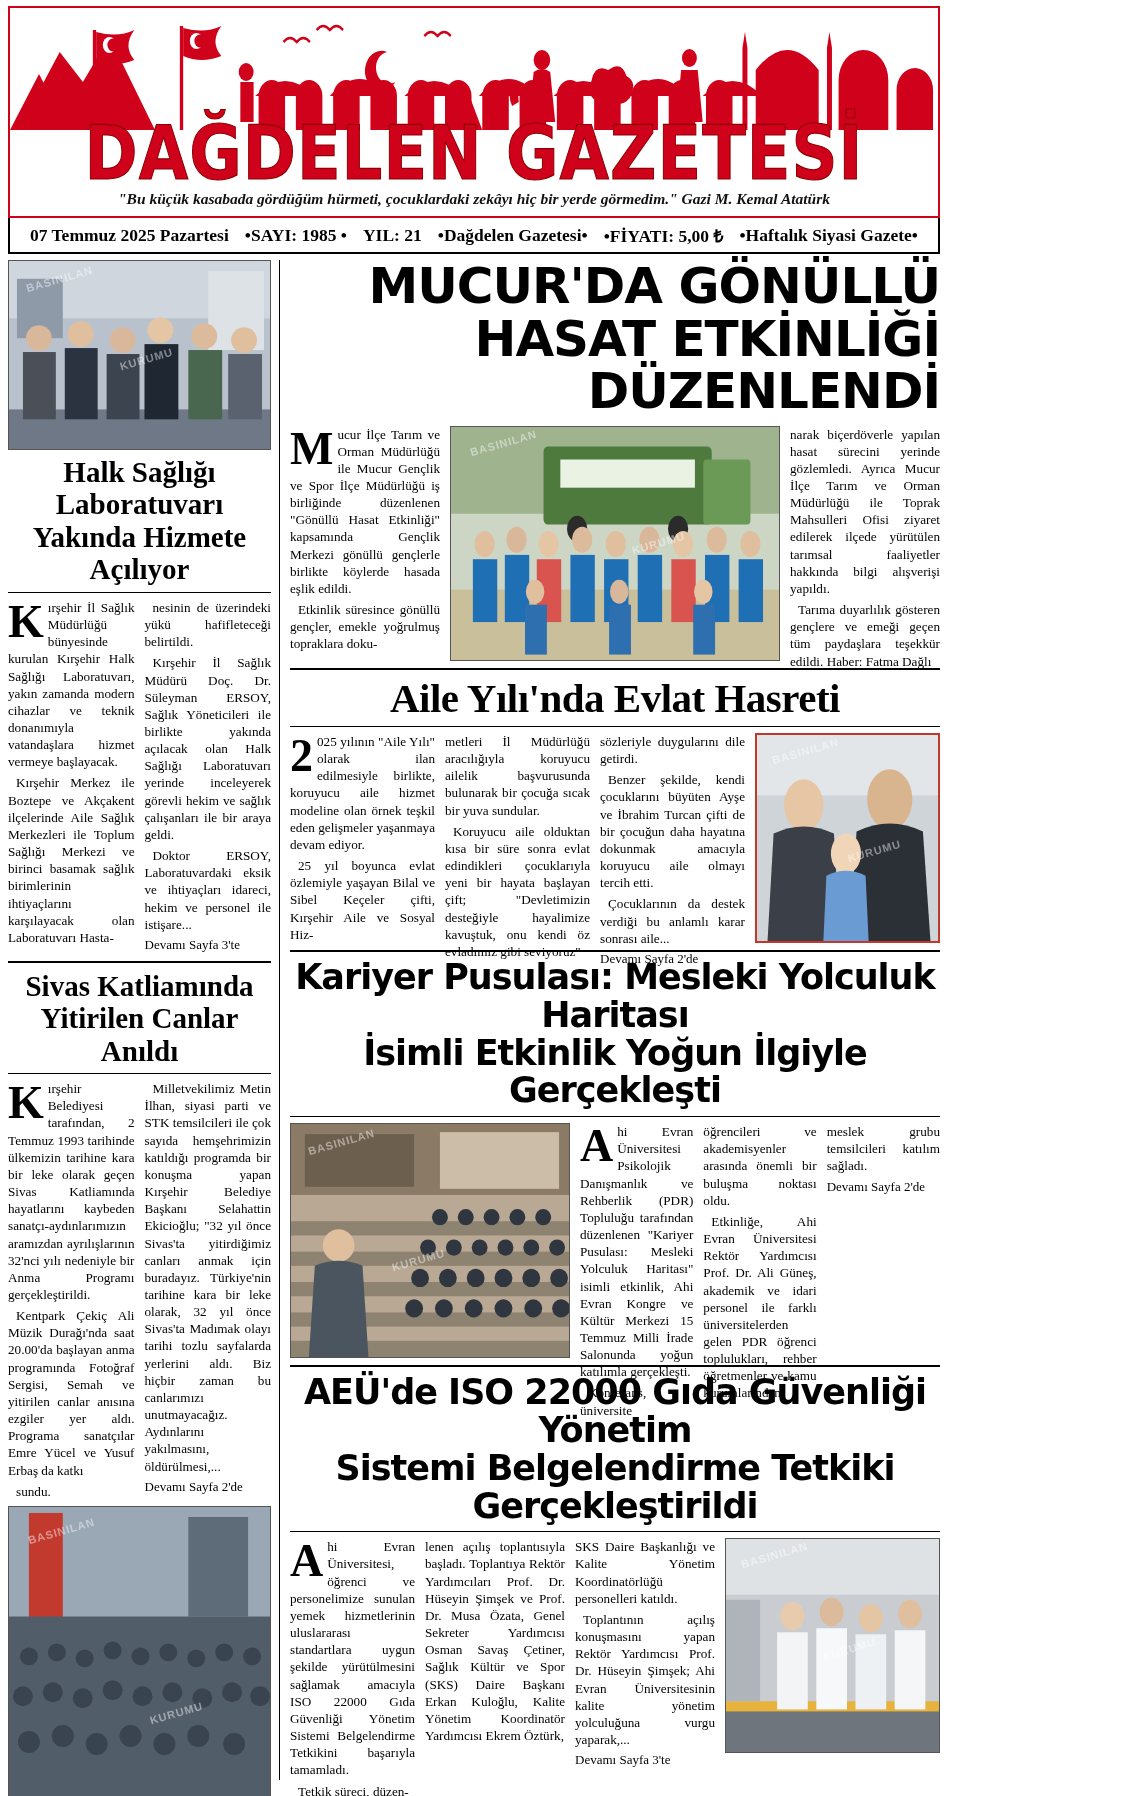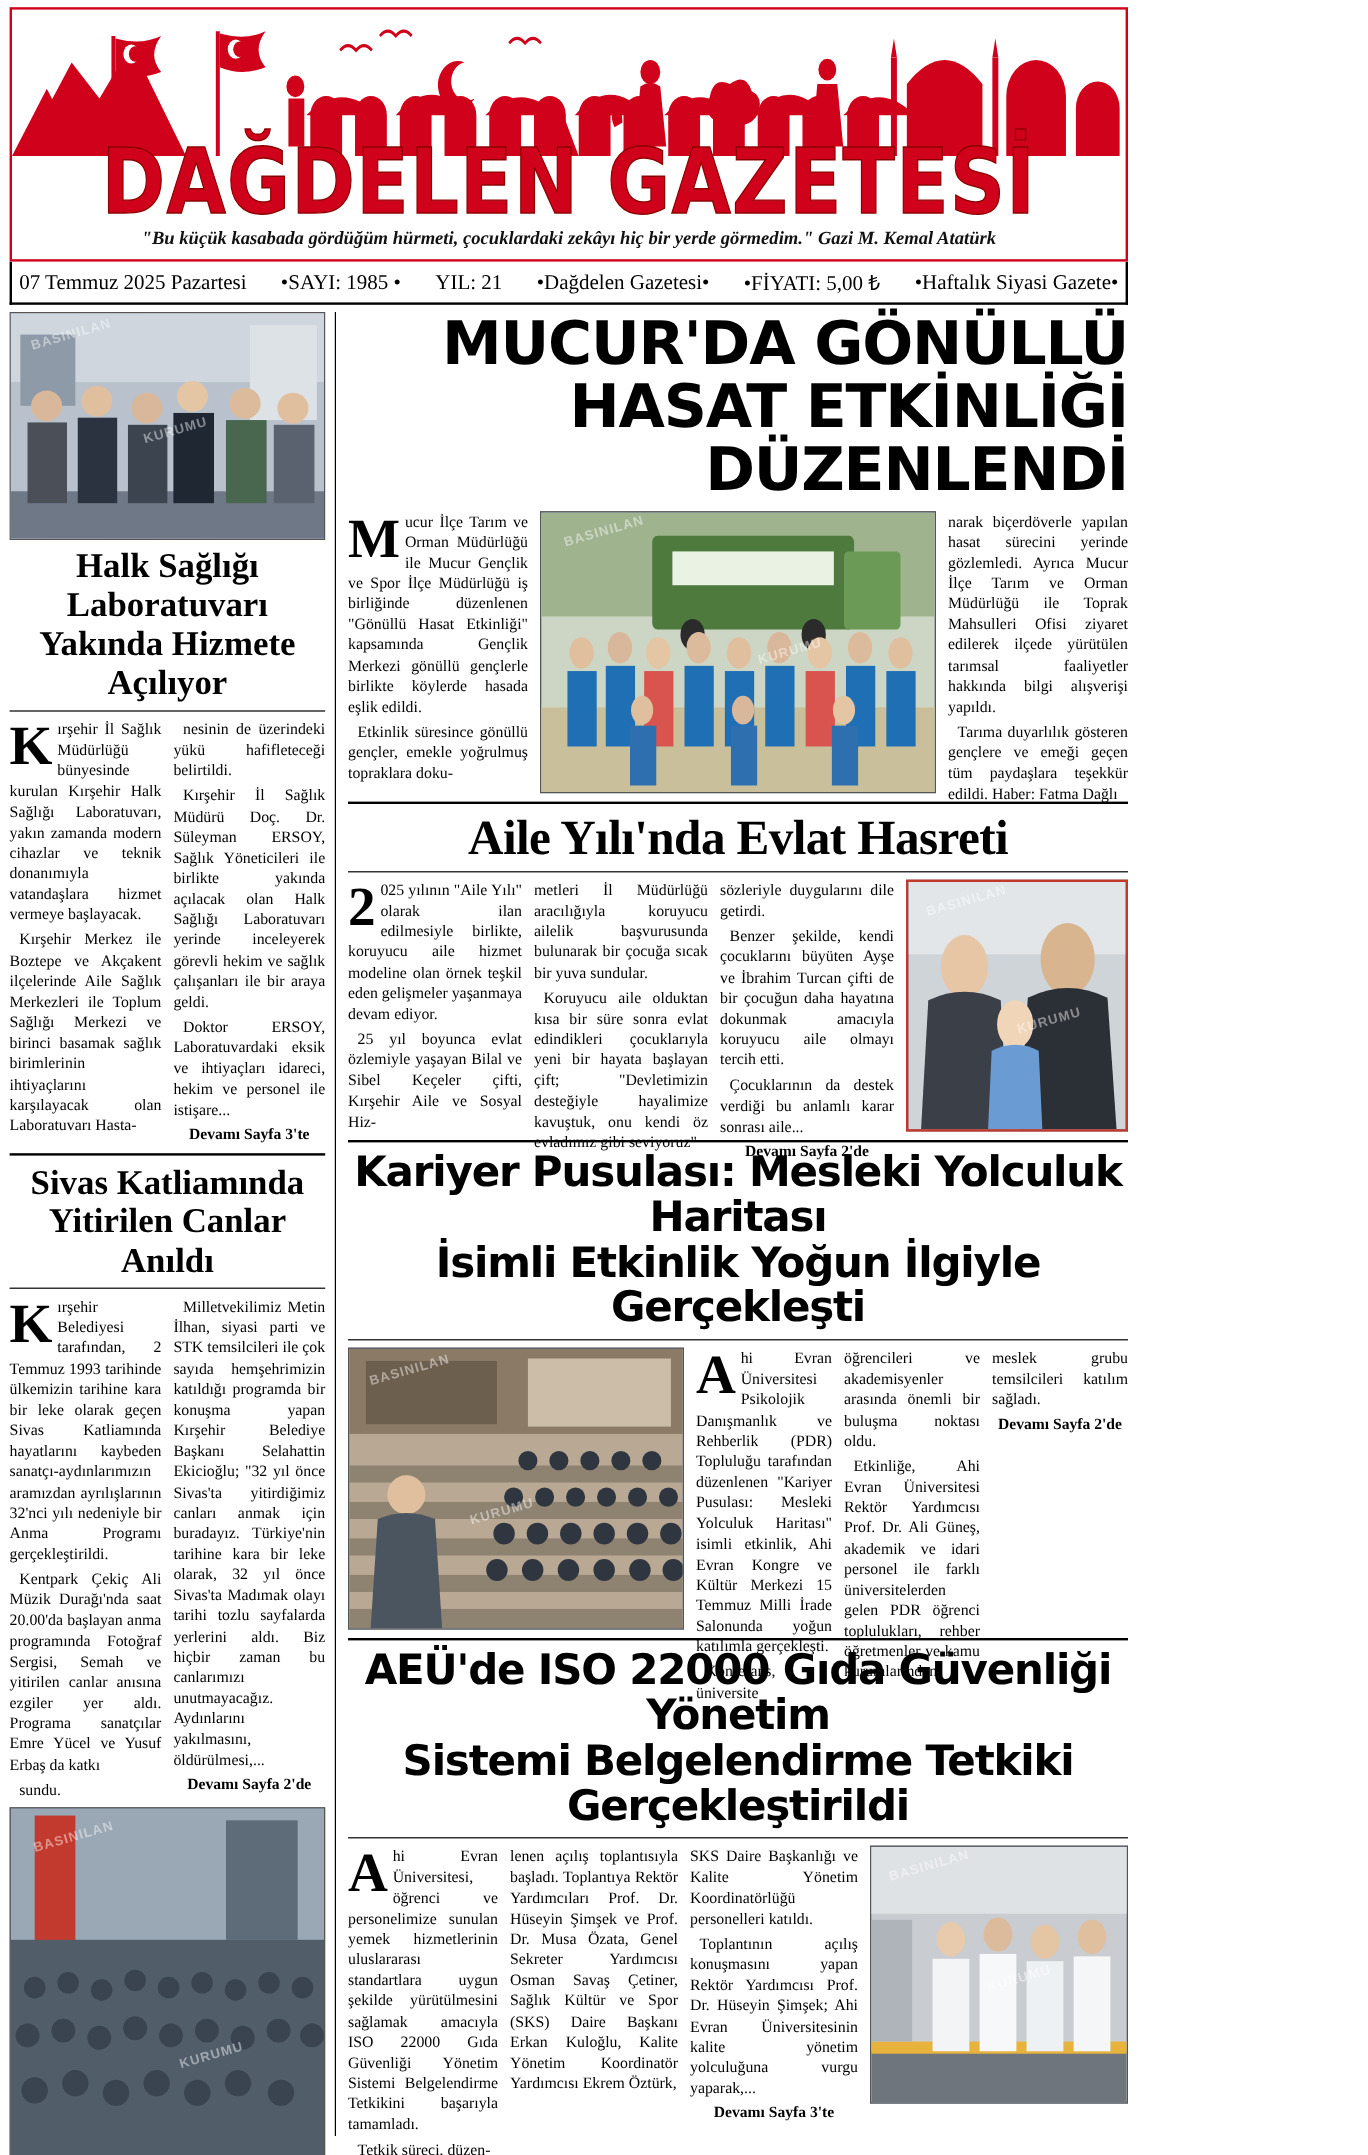--- a/index.html
+++ b/index.html
@@ -46,22 +46,22 @@
   .paper-slogan .author { color: #111; }
 
   
   .infobar {
     border: 2px solid #000;
     border-top: none;
     height: 36px;
     display: flex;
     align-items: center;
     justify-content: space-between;
-    padding: 0 6px;
-    font-weight: normal;
+    padding: 0 20px;
+    font-weight: bold;
     font-size: 17.5px;
     font-family: "Liberation Serif", serif;
   }
   .infobar span { white-space: nowrap; }
 
   
   .content {
     display: flex;
     margin-top: 6px;
     height: 1520px;
@@ -142,22 +142,22 @@
   .body-txt p.first { text-indent: 0; }
   .dropcap {
     float: left;
     font-family: "Liberation Serif", serif;
     font-weight: bold;
     font-size: 46px;
     line-height: 0.82;
     padding: 4px 4px 0 0;
   }
   .cont {
-    font-weight: bold;
-    text-align: center;
+    font-weight: normal;
+    text-align: left;
     font-size: 13px;
     display: block;
     text-indent: 0;
   }
   .byline { font-weight: normal; }
 </style>
 </head>
 <body>
 
 <div class="page">

